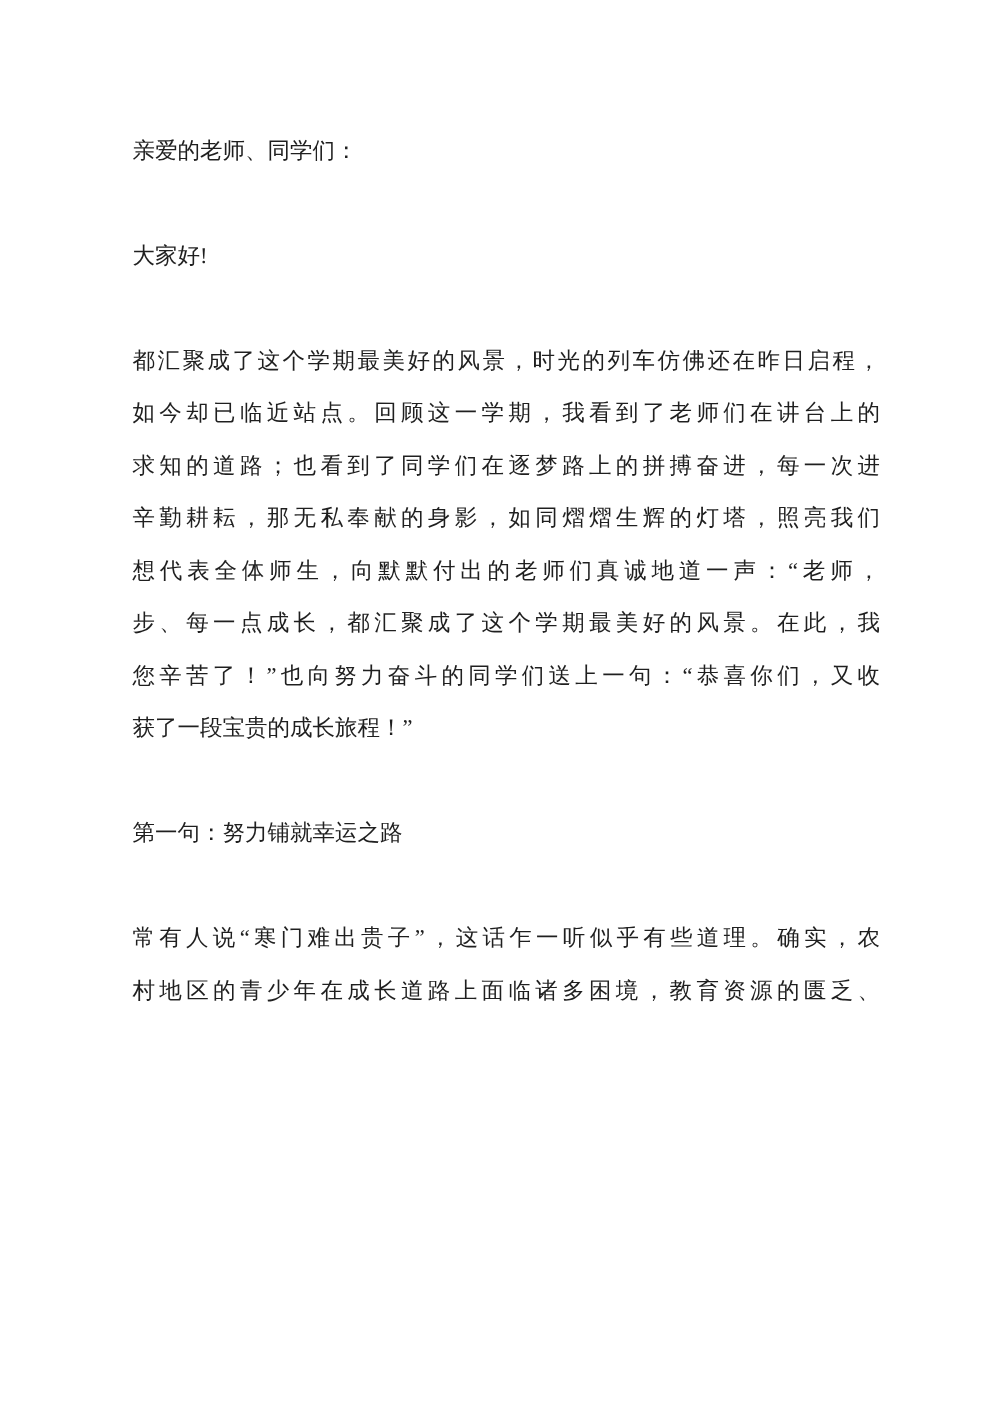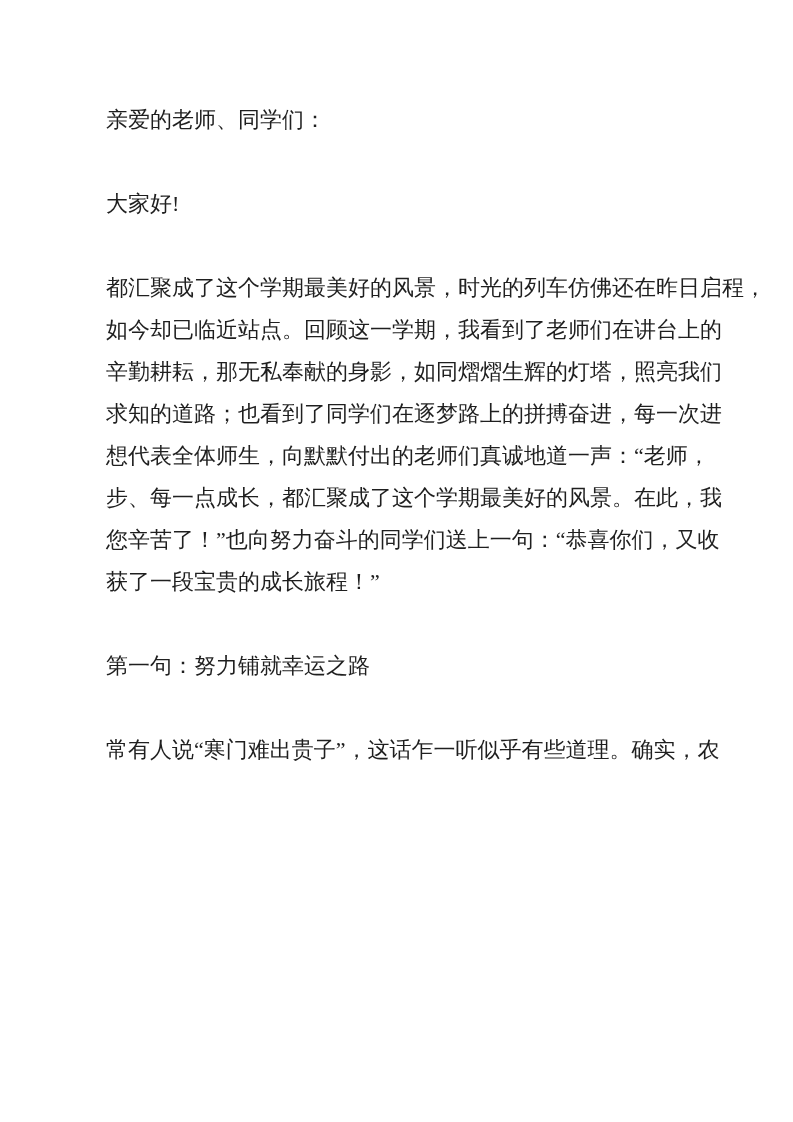--- a/index.html
+++ b/index.html
@@ -22,21 +22,21 @@
   .block {
     margin: 0;
     padding: 0;
   }
   .block + .block {
     margin-top: 42px; 
   }
   .line {
     margin: 0;
     padding: 0;
-    font-size: 22px;
+    font-size: 18px;
     line-height: 42px;
     height: 42px;
     white-space: nowrap;
     font-weight: 400;
   }
   
   .line.just {
     text-align: justify;
     text-align-last: justify;
   }
@@ -55,30 +55,31 @@
     <p class="line left">亲爱的老师、同学们：</p>
   </div>
 
   <div class="block">
     <p class="line left">大家好!</p>
   </div>
 
   <div class="block">
     <p class="line just">都汇聚成了这个学期最美好的风景，时光的列车仿佛还在昨日启程，</p>
     <p class="line just">如今却已临近站点。回顾这一学期，我看到了老师们在讲台上的</p>
+    <p class="line just">求知的道路；也看到了同学们在逐梦路上的拼搏奋进，每一次进</p>
     <p class="line just">辛勤耕耘，那无私奉献的身影，如同熠熠生辉的灯塔，照亮我们</p>
-    <p class="line just">求知的道路；也看到了同学们在逐梦路上的拼搏奋进，每一次进</p>
     <p class="line just">想代表全体师生，向默默付出的老师们真诚地道一声：“老师，</p>
     <p class="line just">步、每一点成长，都汇聚成了这个学期最美好的风景。在此，我</p>
     <p class="line just">您辛苦了！”也向努力奋斗的同学们送上一句：“恭喜你们，又收</p>
     <p class="line left">获了一段宝贵的成长旅程！”</p>
   </div>
 
 
   <div class="block">
     <p class="line left">第一句：努力铺就幸运之路</p>
   </div>
 
   <div class="block">
     <p class="line just">常有人说“寒门难出贵子”，这话乍一听似乎有些道理。确实，农</p>
+    <p class="line just">村地区的青少年在成长道路上面临诸多困境，教育资源的匮乏、</p>
   </div>
 
 </div>
 
 </body></html>

